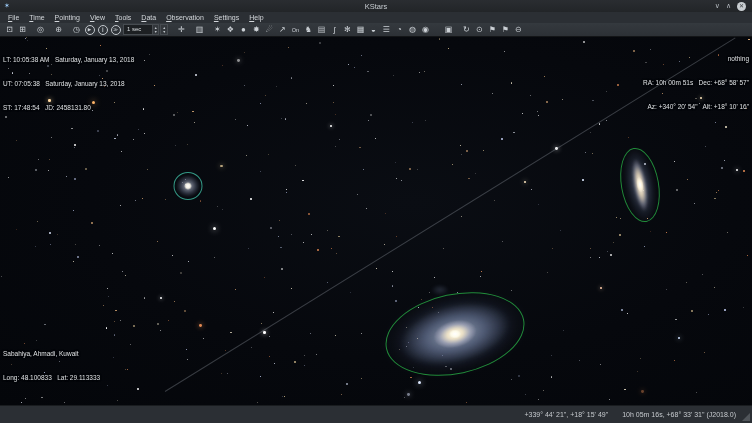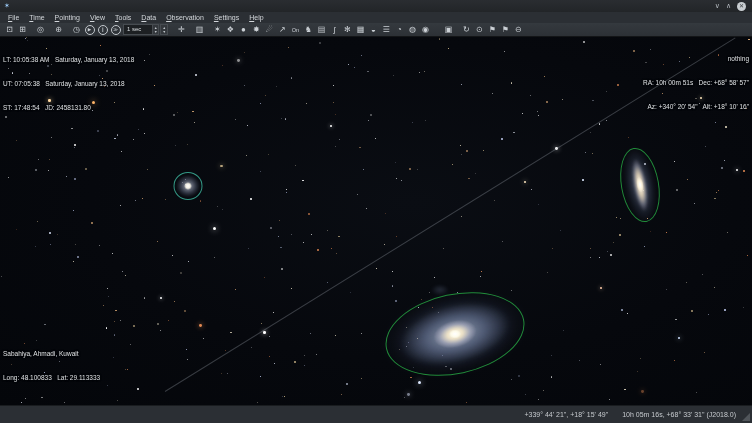--- a/index.html
+++ b/index.html
@@ -72,20 +72,21 @@
     linear-gradient(135deg,transparent 50%,#5a5f64 50%) ;
     clip-path:polygon(100% 0,100% 100%,0 100%);opacity:.8;}
 </style>
 </head>
 <body>
 
 <div class="app">
 
   <div class="titlebar">
     <span class="app-icon">✶</span>
+    <span class="win-title">KStars</span>
     <span class="win-controls">
       <span class="win-btn">∨</span>
       <span class="win-btn">∧</span>
       <span class="win-btn close">✕</span>
     </span>
   </div>
 
   <div class="menubar">
     <span class="menu-item">File</span>
     <span class="menu-item">Time</span>

